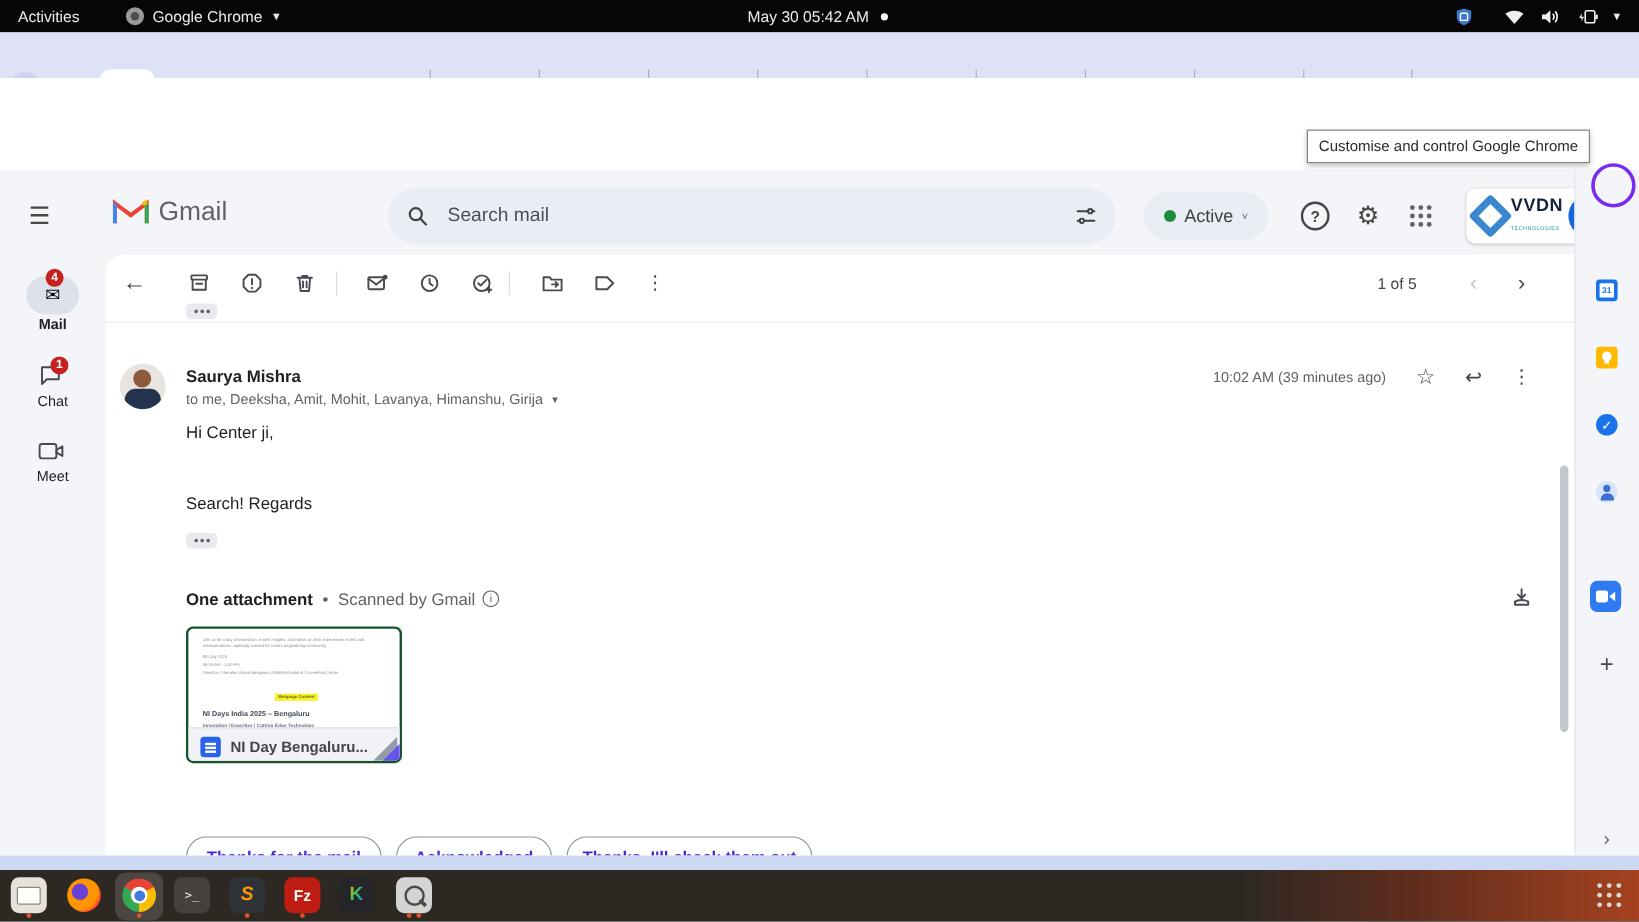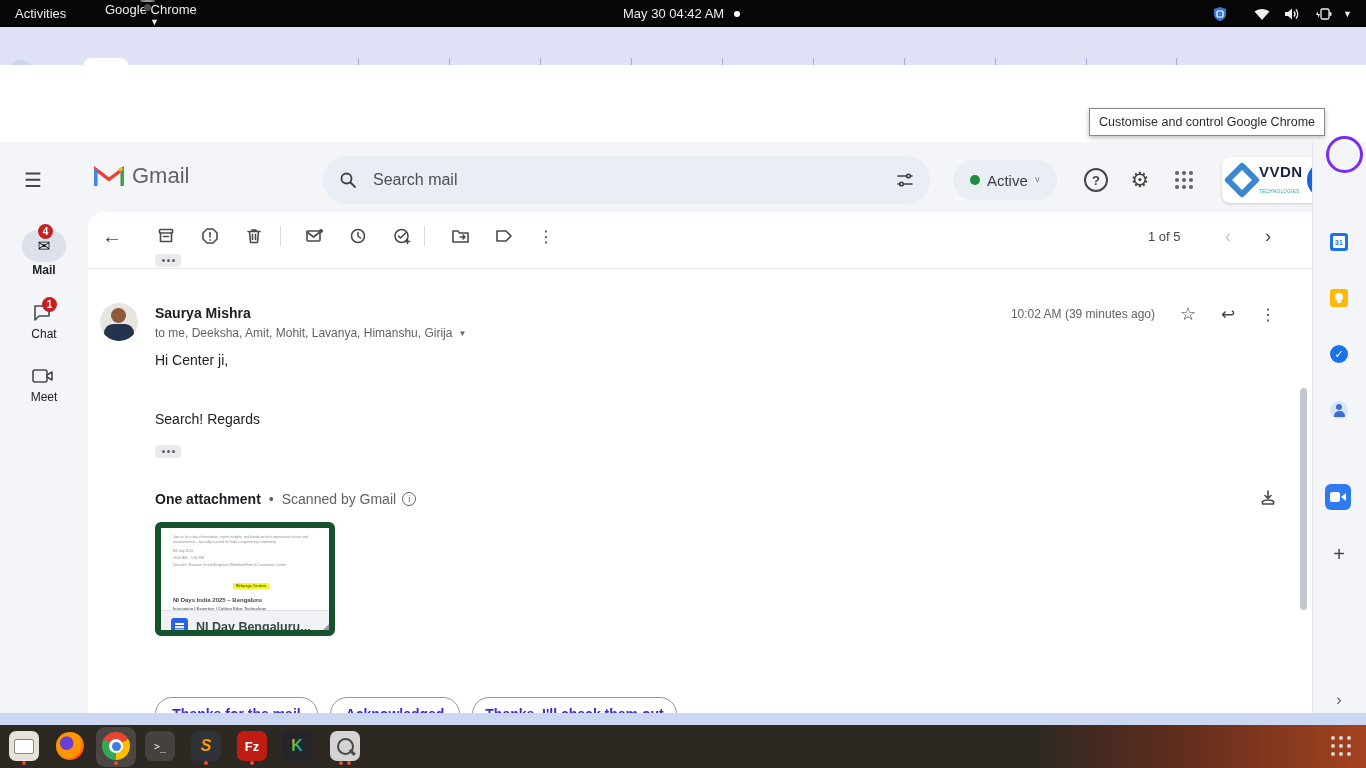--- a/index.html
+++ b/index.html
@@ -70,21 +70,21 @@
   .card{left:88px;top:212px;width:1224px;height:501px;background:#fff;border-radius:16px 0 0 0;overflow:hidden;}
   .mico{position:absolute;width:28px;height:28px;display:flex;align-items:center;justify-content:center;color:#444746;font-size:17px;}
   .sep-v{position:absolute;width:1px;height:20px;background:#dadce0;}
   .divider{position:absolute;left:0;width:1224px;height:1px;background:#e6e8eb;}
   .linkish{color:#1a0dab;text-decoration:underline;}
   .dots3{display:inline-flex;gap:2px;align-items:center;justify-content:center;background:#e8eaed;border-radius:4px;width:26px;height:13px;}
   .dots3 i{width:3px;height:3px;border-radius:50%;background:#5f6368;}
   .sm-avatar{position:absolute;left:12px;top:91px;width:38px;height:38px;border-radius:50%;background:#e8e4df;overflow:hidden;}
   .sm-avatar::before{content:"";position:absolute;left:11px;top:5px;width:15px;height:15px;border-radius:50%;background:#8d5a3b;}
   .sm-avatar::after{content:"";position:absolute;left:4px;top:21px;width:30px;height:18px;border-radius:9px 9px 0 0;background:#23324d;}
-  .att-card{position:absolute;left:67px;top:310px;width:180px;height:114px;border:6px solid #14532d;border-radius:6px;box-sizing:border-box;overflow:hidden;background:#fff;}
+  .att-card{position:absolute;left:67px;top:310px;width:180px;height:114px;border:2px solid #14532d;border-radius:6px;box-sizing:border-box;overflow:hidden;background:#fff;}
   .att-prev{position:absolute;left:0;top:0;width:180px;height:82px;padding:7px 12px;box-sizing:border-box;overflow:hidden;}
   .tiny{color:#8a8f96;}
   .att-foot{position:absolute;left:0;top:82px;width:180px;height:32px;background:#f1f2f5;border-top:1px solid #dddfe4;display:flex;align-items:center;padding:0 10px;box-sizing:border-box;gap:8px;}
   .docsic{width:17px;height:17px;border-radius:3px;background:#2a62e9;position:relative;flex:0 0 auto;}
   .docsic::before{content:"";position:absolute;left:4px;top:5px;width:9px;height:1.8px;background:#fff;box-shadow:0 3.2px 0 #fff,0 6.4px 0 #fff;}
   .fold-g{position:absolute;right:6px;bottom:4px;width:0;height:0;border-left:20px solid transparent;border-bottom:20px solid #959ca8;}
   .fold-p{position:absolute;right:0;bottom:0;width:0;height:0;border-left:22px solid transparent;border-bottom:22px solid #6355ee;}
   .srpill{position:absolute;top:485px;height:34px;border:1px solid #8f959a;border-radius:17px;display:flex;align-items:flex-start;justify-content:center;box-sizing:border-box;background:#fff;color:#3a2bd3;font-size:14px;font-weight:bold;padding-top:8px;}
   .scrollbar{position:absolute;left:1212px;top:176px;width:7px;height:222px;border-radius:4px;background:#c2c6cd;}
 
@@ -127,27 +127,27 @@
 </style>
 </head>
 <body>
 
 <div class="page">
 
   <div class="a sysbar">
     <div class="item" style="left:15px;">
         <span>Activities</span>
       </div>
-    <div class="item" style="left:105px;flex-direction:column;">
+    <div class="item" style="left:105px;">
       <span class="chrome-mini"></span>
       <span>Google Chrome</span>
       <span style="margin-left:7px;font-size:9px;">▼</span>
     </div>
     <div class="item" style="left:623px;">
-      <span>May 30 04:42 AM</span>
+      <span>May 30 05:42 AM</span>
       <span class="clock-dot"></span>
     </div>
     <div class="item" style="left:1212px;">
       <svg width="16" height="16" viewBox="0 0 16 16">
           <path d="M8 1l6 2v5c0 4-3.5 6.5-6 7-2.5-.5-6-3-6-7V3z" fill="#3b78d0"></path>
           <rect x="5" y="5" width="6" height="6" rx="1" fill="none" stroke="#fff" stroke-width="1.2"></rect>
         </svg>
     </div>
     <div class="item" style="left:1253px;">
       <svg width="18" height="16" viewBox="0 0 18 16">

